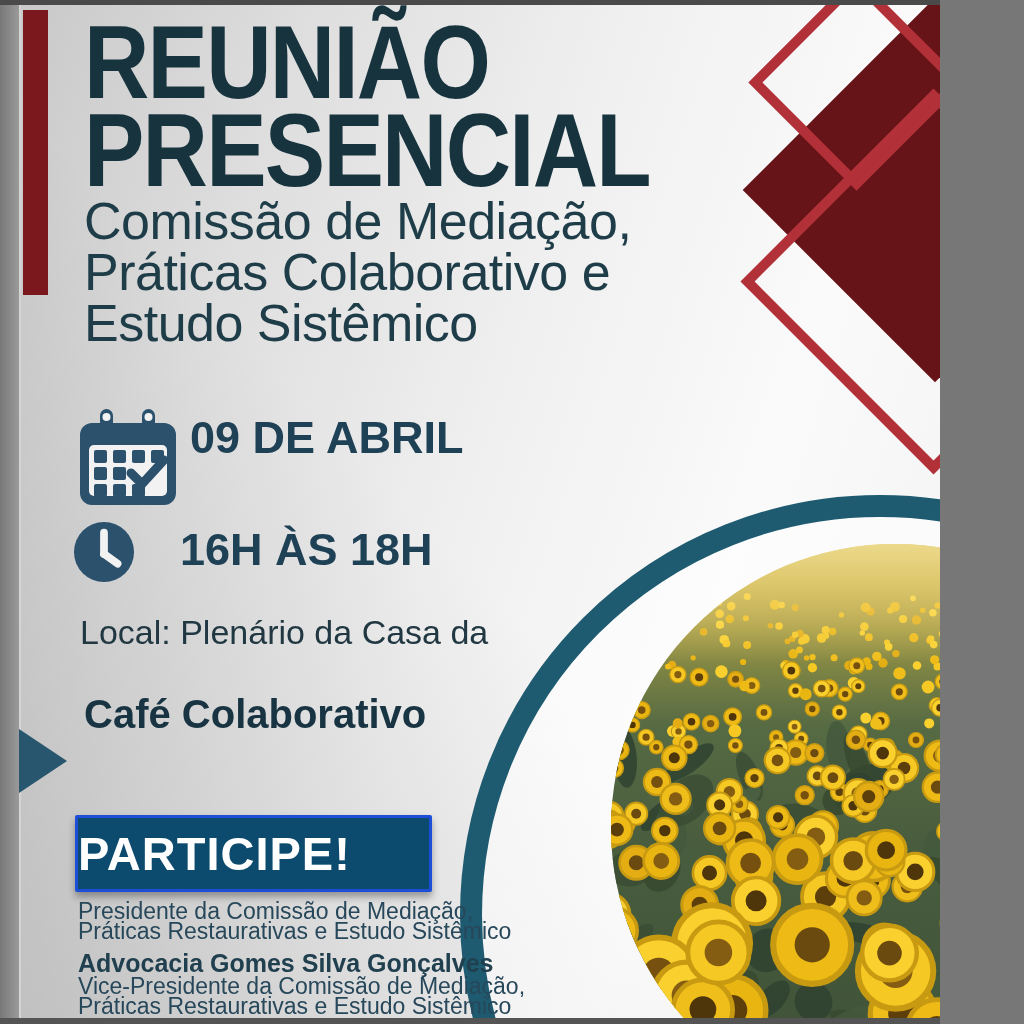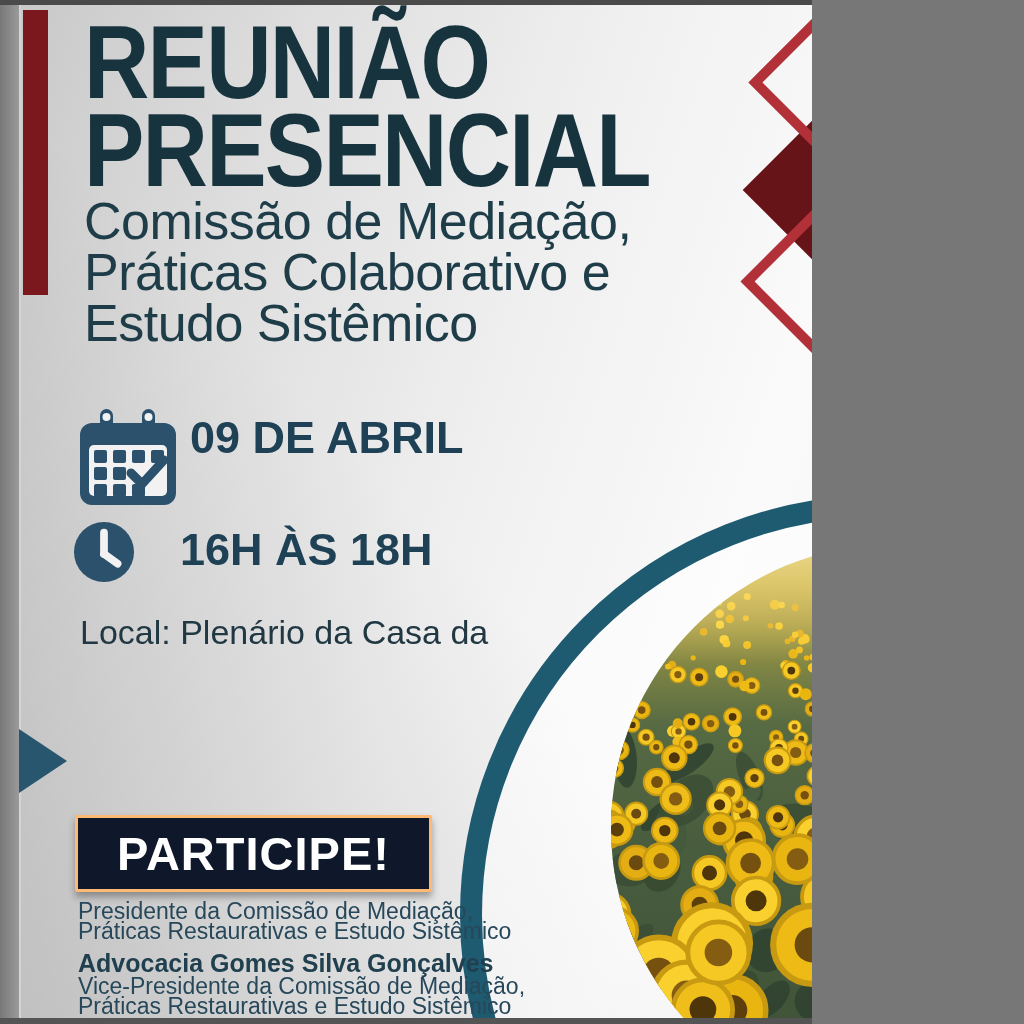--- a/index.html
+++ b/index.html
@@ -1,18 +1,18 @@
 <!DOCTYPE html>
 <html><head>
 <meta charset="utf-8">
 <style>
   html,body{margin:0;padding:0;background:#777;}
   *{box-sizing:border-box;}
   #frame{
-    position:relative;width:812px;height:1024px;overflow:hidden;
+    position:relative;width:940px;height:1024px;overflow:hidden;
     background:#8f8f8f;font-family:"Liberation Sans",sans-serif;
   }
   
   .band-top{position:absolute;left:0;top:0;width:1024px;height:5px;background:#4a4a4a;z-index:40;}
   .band-bottom{position:absolute;left:0;top:1018px;width:1024px;height:6px;background:#545454;z-index:40;}
   .strip-left{position:absolute;left:0;top:5px;width:19px;height:1013px;z-index:15;
     background:linear-gradient(to right,#787878,#9a9a9a);}
   .strip-right{position:absolute;left:1005px;top:5px;width:19px;height:1013px;background:#949494;z-index:15;}
 
   
@@ -62,23 +62,23 @@
 
   .coffee-heading{position:absolute;left:84px;top:692px;font-size:40px;font-weight:bold;
     color:#183442;white-space:nowrap;}
   .coffee-body{position:absolute;left:84px;top:739px;font-size:34px;line-height:34px;
     color:#21404d;white-space:nowrap;}
   .arrow-right{position:absolute;left:19px;top:729px;width:0;height:0;
     border-top:32px solid transparent;border-bottom:32px solid transparent;
     border-left:48px solid #27566e;}
 
   .cta-button{position:absolute;left:75px;top:815px;width:357px;height:77px;
-    background:#0f172a;border:3px solid #fdba74;border-radius:2px;
+    background:#0c4a6e;border:3px solid #1d4ed8;border-radius:2px;
     box-shadow:0 5px 7px rgba(60,60,60,.45);
-    display:flex;align-items:center;justify-content:center;}
+    display:flex;align-items:center;}
   .cta-button span{color:#ffffff;font-size:47px;font-weight:bold;letter-spacing:1px;}
 
   .footer{position:absolute;left:78px;top:901px;}
   .person{margin-bottom:9px;}
   .person-name{font-size:25px;font-weight:bold;line-height:26px;color:#21404f;white-space:nowrap;}
   .person-role{font-size:23px;line-height:20px;color:#27475a;white-space:nowrap;}
 </style>
 </head>
 <body>
 
@@ -940,20 +940,21 @@
       <circle cx="32" cy="32" r="31" fill="#2b516d"></circle>
       <path d="M32 34 L32 12" stroke="#f2f2f2" stroke-width="8" stroke-linecap="round"></path>
       <path d="M32 34 L46 44" stroke="#f2f2f2" stroke-width="8" stroke-linecap="round"></path>
     </svg>
     <div class="time-line">16H ÀS 18H</div>
 
     <div class="location"><span>Local: Plenário da Casa da</span><br>
     </div>
 
     <div class="arrow-right"></div>
+    <div class="coffee-heading">Café Colaborativo</div>
 
     <div class="cta-button">
       <span>PARTICIPE!</span>
     </div>
 
     <div class="footer">
       <div class="person">
         <div class="person-role">Presidente da Comissão de Mediação,</div>
         <div class="person-role">Práticas Restaurativas e Estudo Sistêmico</div>
       </div>

